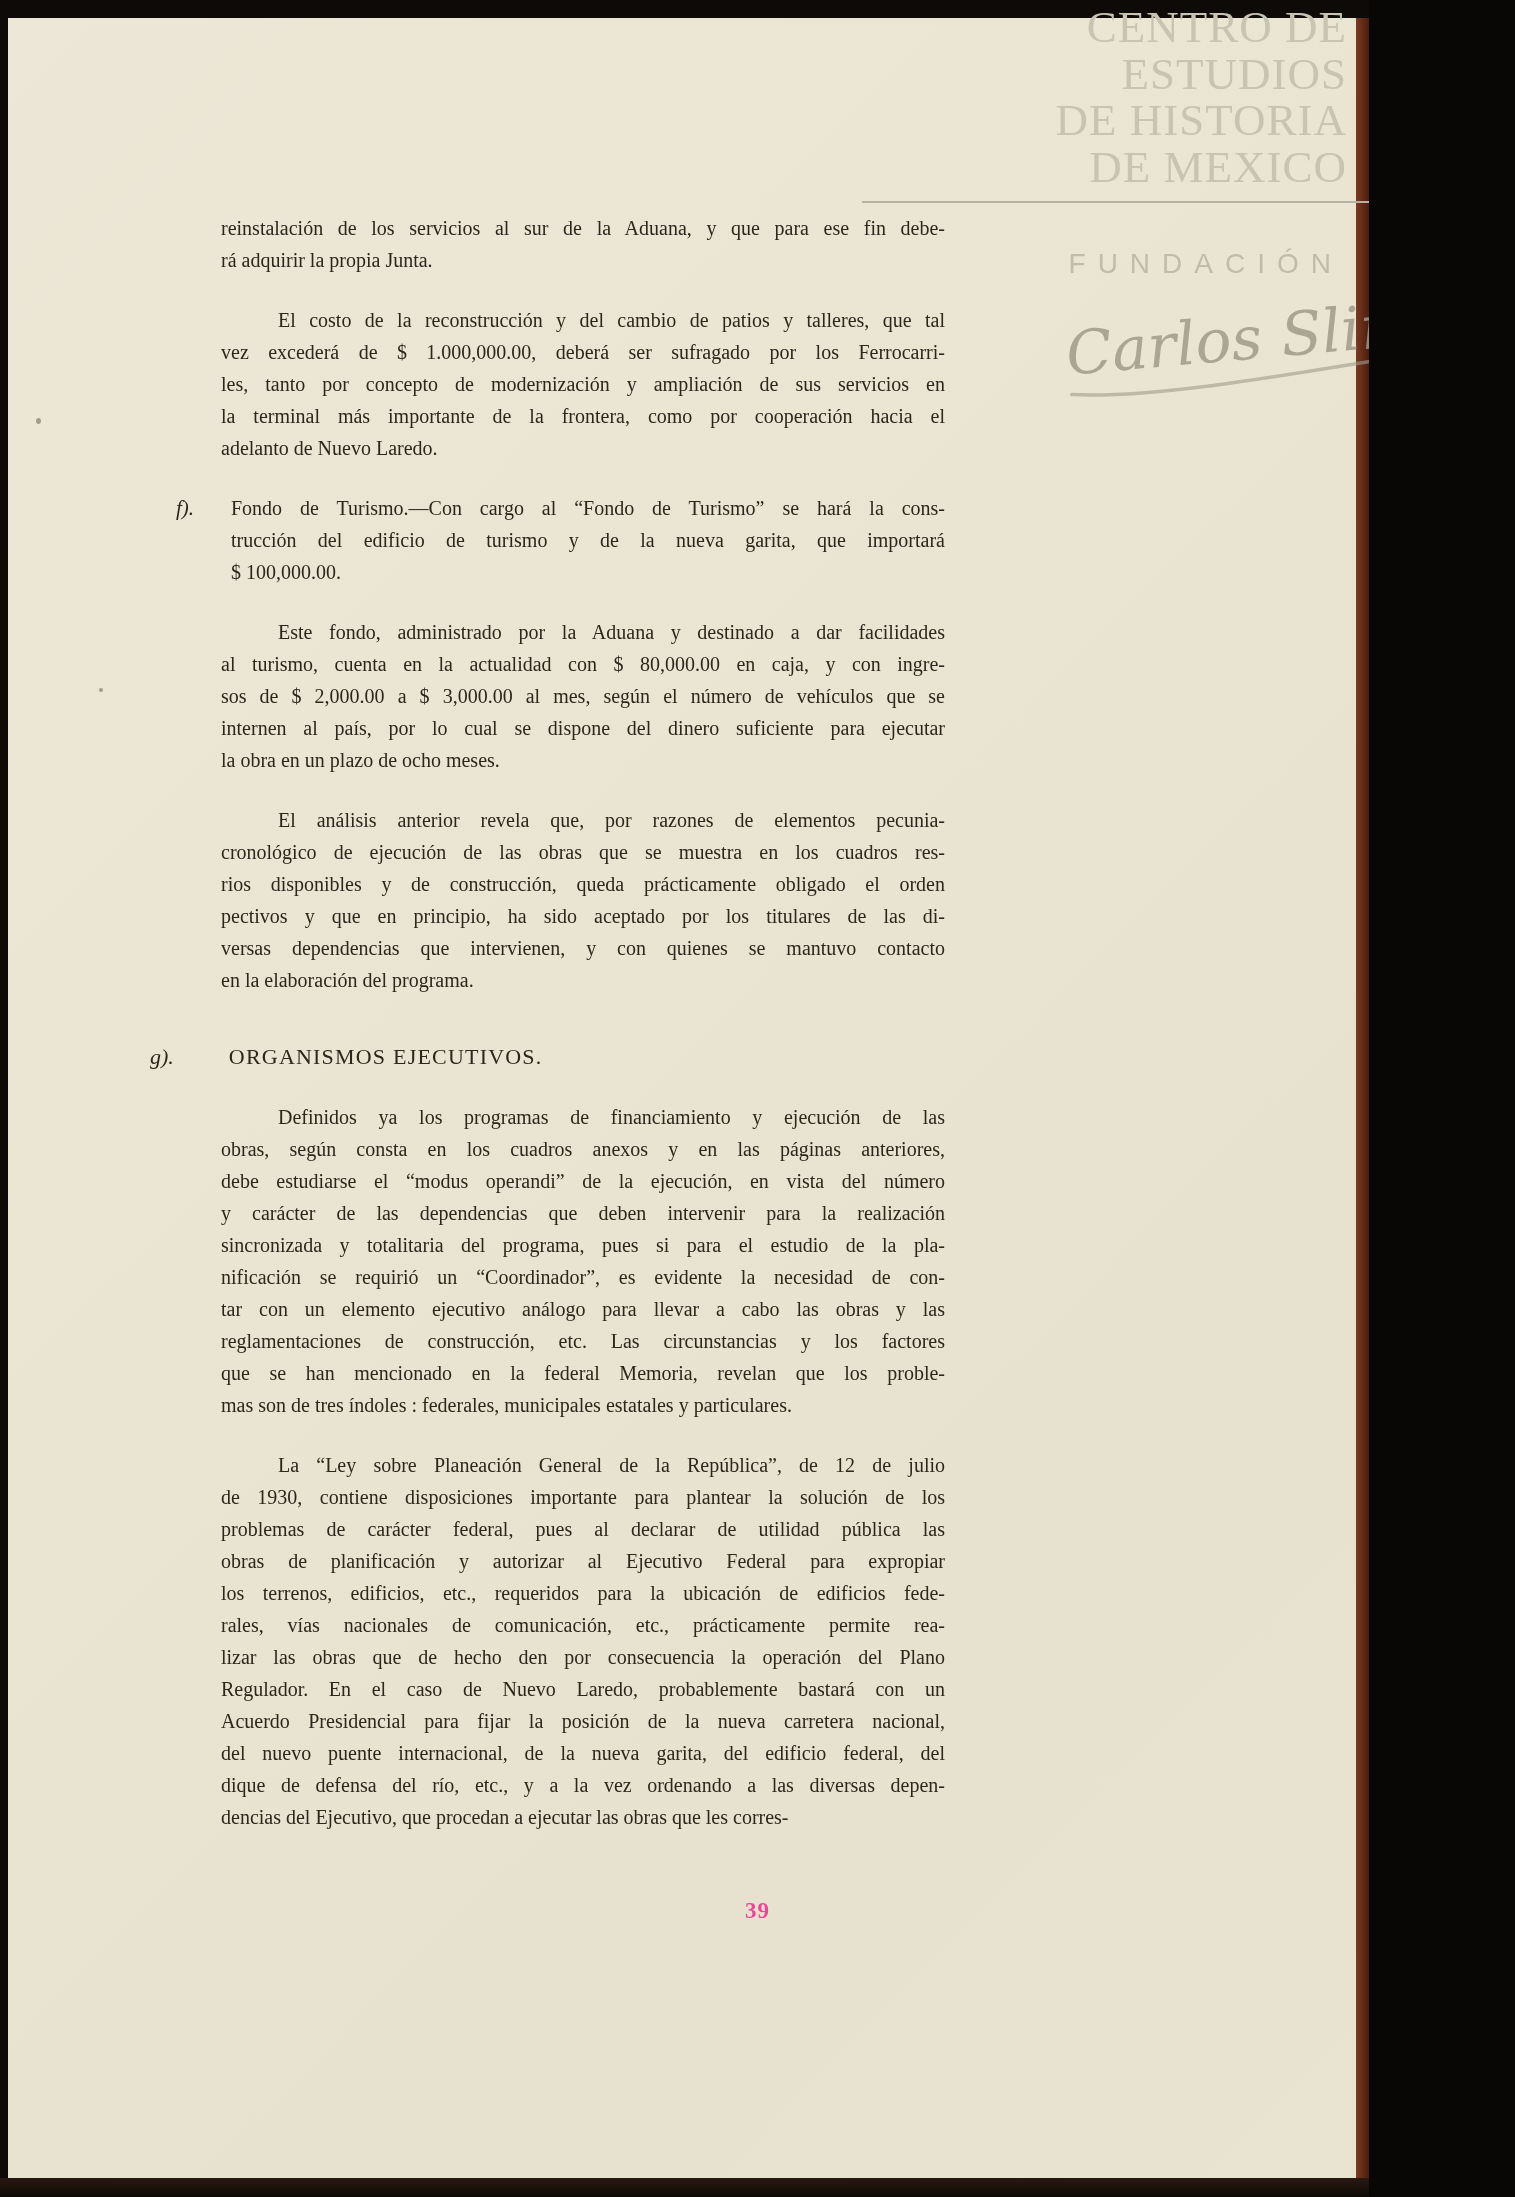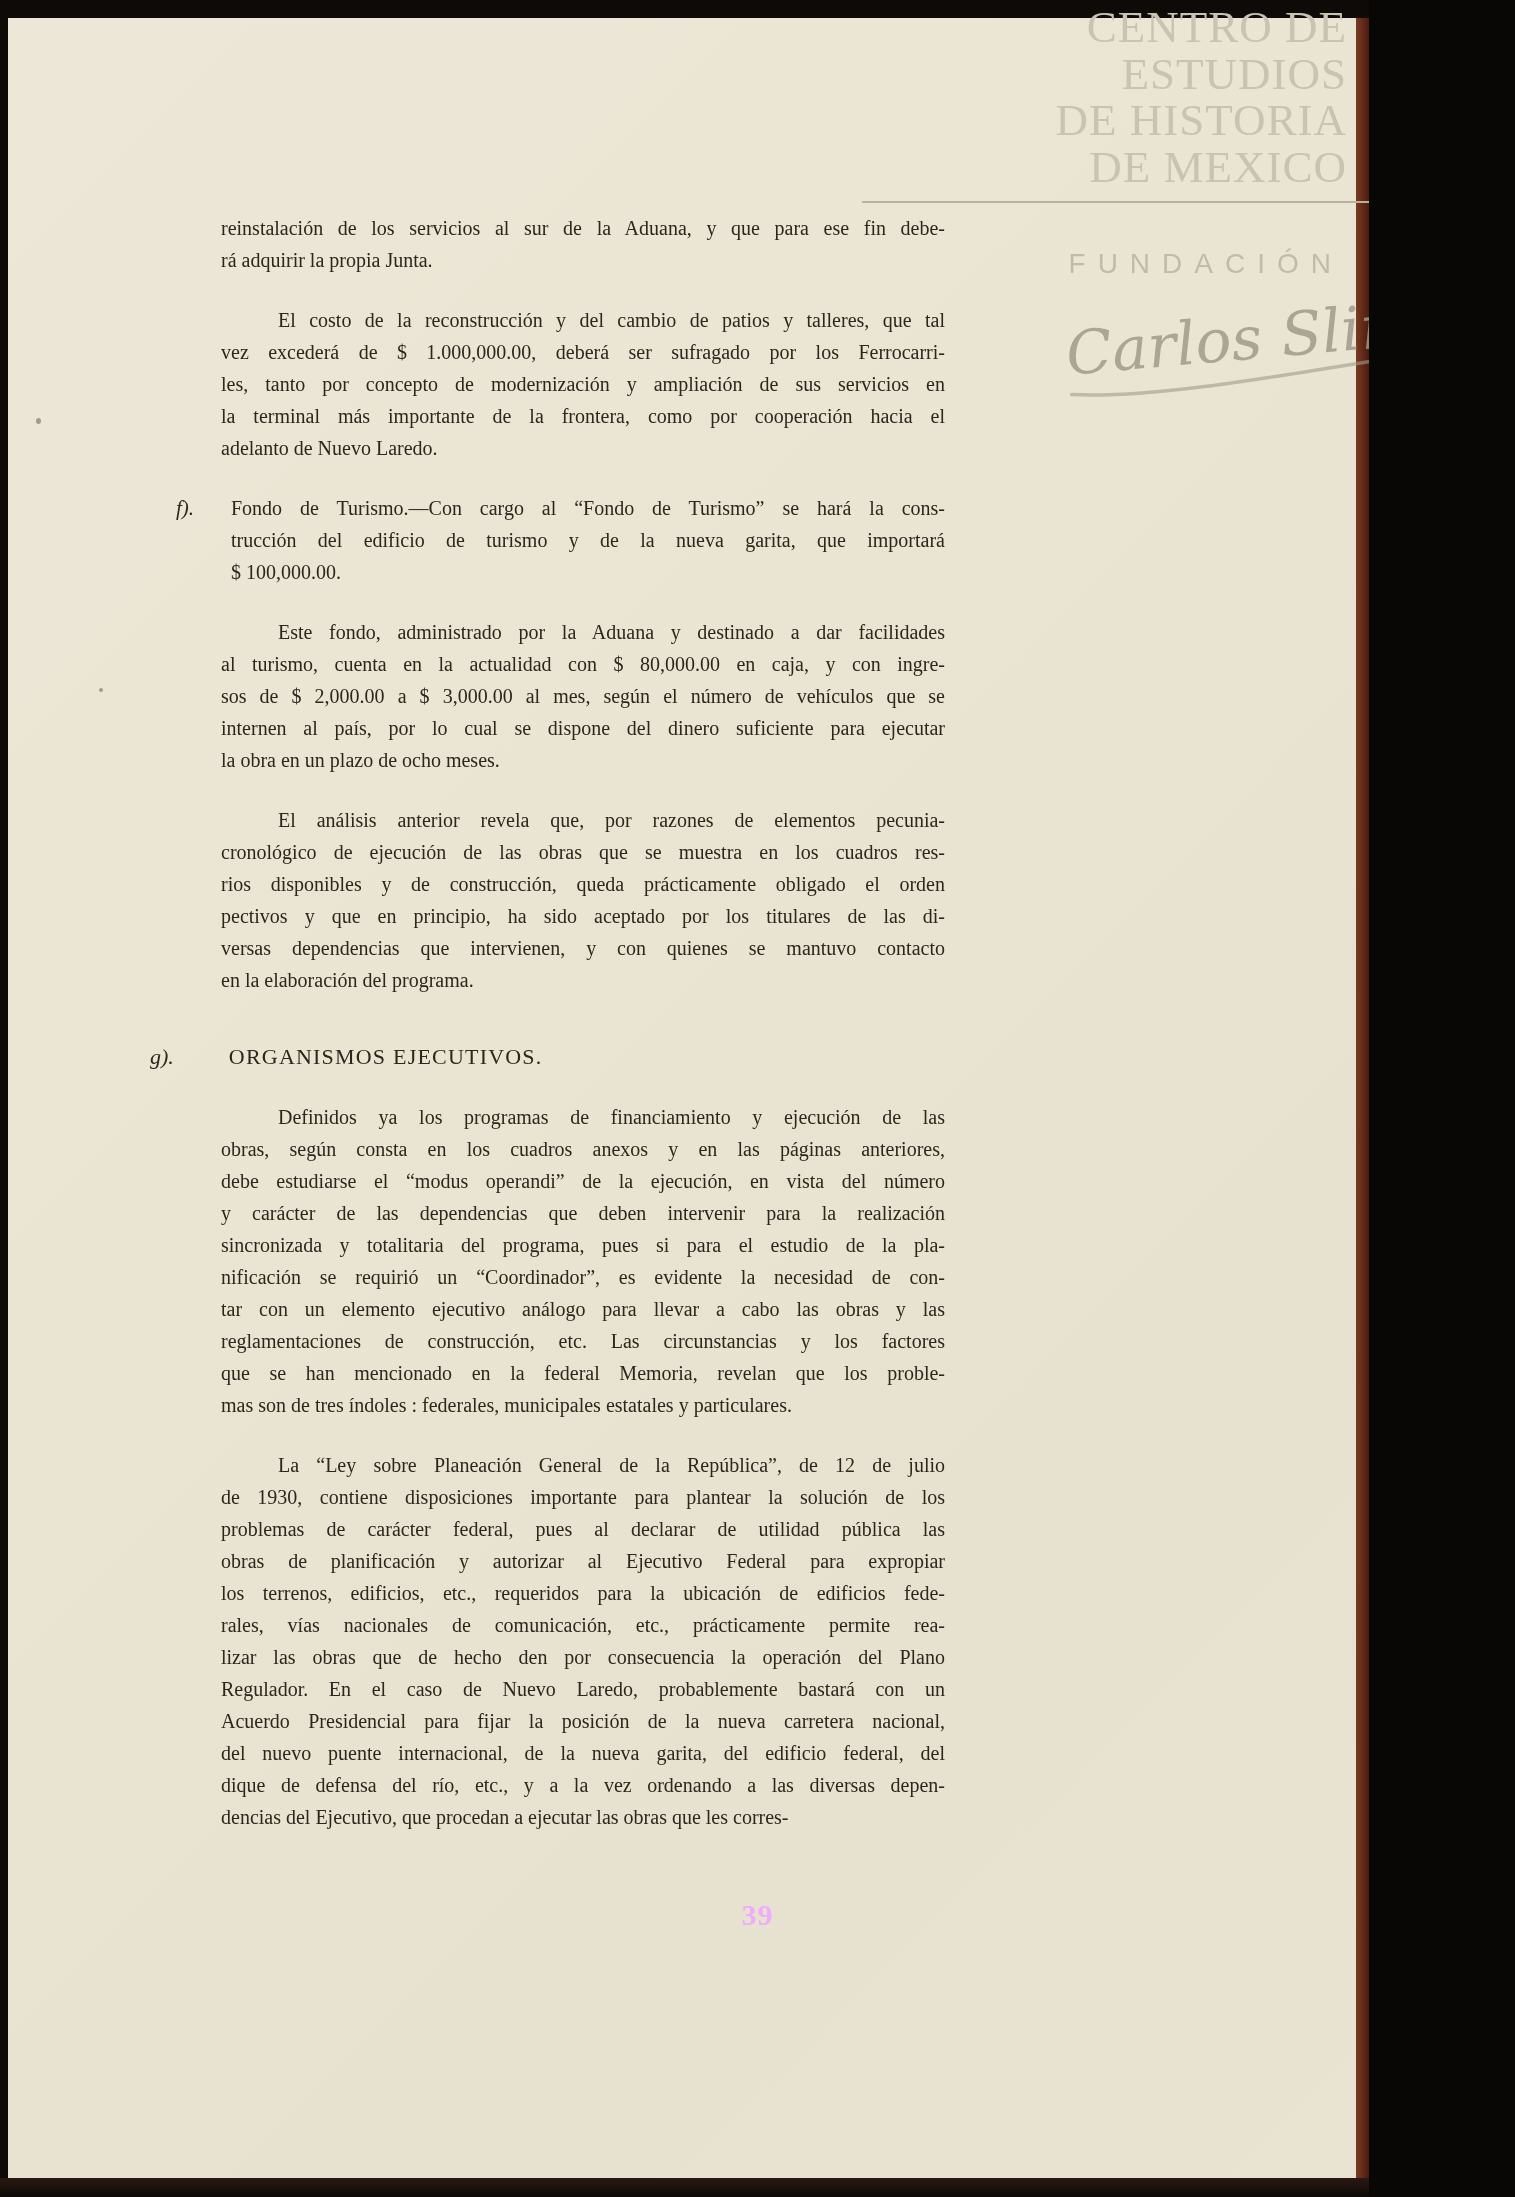--- a/index.html
+++ b/index.html
@@ -47,21 +47,21 @@
 
   .hang-item{position:relative;margin-top:28px;padding-left:10px;}
   .hang-label{position:absolute;left:-29px;top:0;font-style:italic;font-size:21px;}
 
   #heading{position:relative;margin:45px 0 0 -55px;white-space:nowrap;}
   #heading .hlabel{font-style:italic;font-size:22px;margin-right:15px;}
   #heading .htext{font-size:22px;letter-spacing:1.2px;margin-left:40px;}
 
   #page-number{
     position:absolute;left:0;top:1898px;width:1515px;text-align:center;
-    color:#f0abfc;font-size:30px;font-weight:bold;letter-spacing:1px;
+    color:#ec4899;font-size:23px;font-weight:bold;letter-spacing:1px;
   }
 
   
   .speck{position:absolute;background:#6a5f4e;border-radius:50%;opacity:.55;}
 </style>
 </head>
 <body>
 
 <div id="canvas">
 

